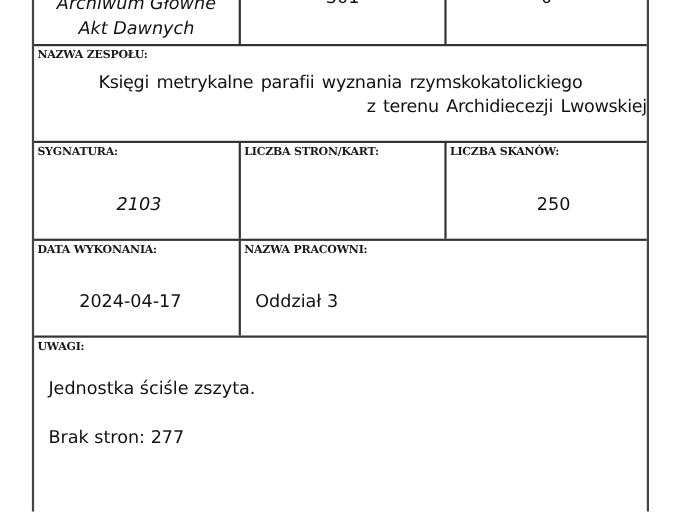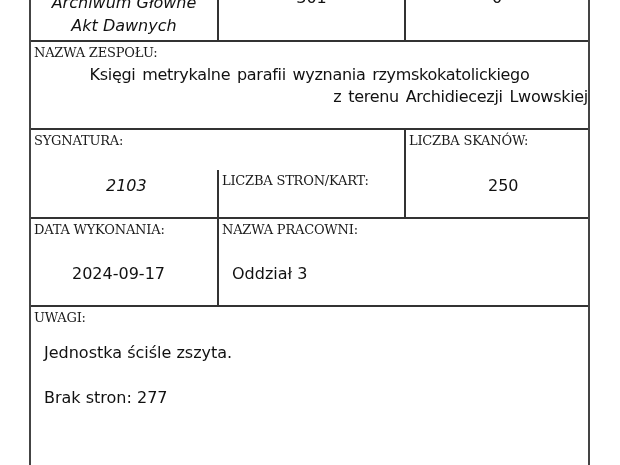--- a/index.html
+++ b/index.html
@@ -39,22 +39,22 @@
       box-sizing: border-box;
     }
     .cell.divider {
       border-left: 2px solid #333;
     }
     .label {
       position: absolute;
       left: 3px;
       top: 3px;
       font-family: "DejaVu Serif", serif;
-      font-weight: normal;
-      font-size: 13px;
+      font-weight: bold;
+      font-size: 10px;
       letter-spacing: -0.2px;
       color: #1a1a1a;
       white-space: nowrap;
     }
     .value {
       position: absolute;
       font-family: "DejaVu Sans", sans-serif;
       font-size: 16px;
       color: #111;
       white-space: nowrap;
@@ -90,33 +90,33 @@
     <div class="label">NAZWA ZESPOŁU:</div>
     <div class="value center" style="top:23px; letter-spacing:-0.3px; word-spacing:2px;">Księgi metrykalne parafii wyznania rzymskokatolickiego</div>
     <div class="value center" style="top:45px; letter-spacing:-0.3px; word-spacing:2px; left:-30px;text-align:right;">z terenu Archidiecezji Lwowskiej</div>
   </div>
 
   <div class="row" style="top:168px; height:89px;">
     <div class="cell" style="left:0; width:213px;">
       <div class="label">SYGNATURA:</div>
       <div class="value" style="left:75px; top:46px;font-style:italic;">2103</div>
     </div>
-    <div class="cell divider" style="left:186px; width:187px;margin-top:40px;">
+    <div class="cell divider" style="left:186px; width:187px;">
       <div class="label">LICZBA STRON/KART:</div>
     </div>
     <div class="cell divider" style="left:373px; right:0;">
       <div class="label">LICZBA SKANÓW:</div>
       <div class="value" style="left:82px; top:46px;">250</div>
     </div>
   </div>
 
   <div class="row" style="top:257px; height:88px;">
     <div class="cell" style="left:0; width:168px;border-radius:23px;">
       <div class="label">DATA WYKONANIA:</div>
-      <div class="value" style="left:41px; top:45px;">2024-09-17</div>
+      <div class="value" style="left:41px; top:45px;">2024-04-17</div>
     </div>
     <div class="cell divider" style="left:186px; right:0;">
       <div class="label">NAZWA PRACOWNI:</div>
       <div class="value" style="left:13px; top:45px;">Oddział 3</div>
     </div>
   </div>
 
   <div class="row" style="top:345px; height:220px;">
     <div class="label">UWAGI:</div>
     <div class="value" style="left:13px; top:36px;">Jednostka ściśle zszyta.</div>

